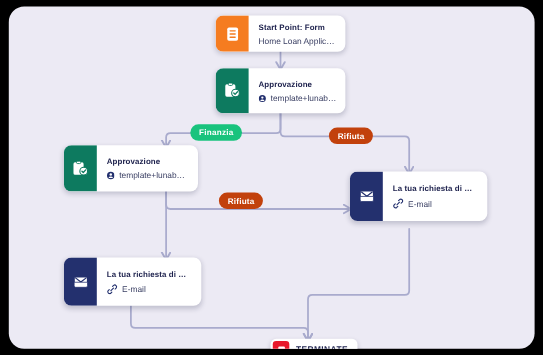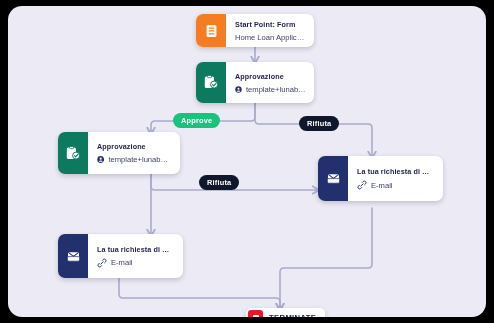--- a/index.html
+++ b/index.html
@@ -22,21 +22,21 @@
        font-size:7.6px;color:#3a3f63;white-space:nowrap;overflow:hidden;}
   .sub span.txt{overflow:hidden;text-overflow:ellipsis;}
   .ico-orange{background:#f57c20;}
   .ico-green{background:#0d7a5f;}
   .ico-navy{background:#23306e;}
 
   .pill{position:absolute;display:flex;align-items:center;justify-content:center;
         height:15px;padding:0 8px;border-radius:9px;color:#fff;
         font-size:7.4px;font-weight:bold;letter-spacing:.2px;white-space:nowrap;}
   .pill-green{background:#19c37d;}
-  .pill-red{background:#0f172a;}
+  .pill-red{background:#c2410c;}
 
   #terminate{position:absolute;display:flex;align-items:center;
              background:#fff;border-radius:5px;padding:2px 9px 2px 2px;gap:6px;
              box-shadow:0 2px 5px rgba(20,24,60,.22);}
   #terminate .stop{width:15px;height:15px;border-radius:3px;background:#e8182b;
                    display:flex;align-items:center;justify-content:center;}
   #terminate .stop i{display:block;width:6px;height:6px;background:#fff;border-radius:1px;}
   #terminate .lbl{font-size:7.6px;font-weight:bold;color:#1b1f4b;letter-spacing:.4px;}
 </style>
 </head>
@@ -164,21 +164,21 @@
         <svg width="10" height="10" viewBox="0 0 12 12" aria-hidden="true">
           <path d="M4.6,7.4 L7.4,4.6" stroke="#23306e" stroke-width="1.2" stroke-linecap="round" fill="none"></path>
           <path d="M6.4,2.9 L7.6,1.7 a2,2 0 0 1 2.8,2.8 L9.2,5.7" stroke="#23306e" stroke-width="1.2" stroke-linecap="round" fill="none"></path>
           <path d="M5.6,9.1 L4.4,10.3 a2,2 0 0 1 -2.8,-2.8 L2.8,6.3" stroke="#23306e" stroke-width="1.2" stroke-linecap="round" fill="none"></path>
         </svg>
         <span class="txt">E-mail</span>
       </div>
     </div>
   </div>
 
-  <div class="pill pill-green" style="left:165px;top:107px;">Approve</div>
+  <div class="pill pill-green" style="left:165px;top:107px;">Finanzia</div>
   <div class="pill pill-red" style="left:291px;top:110px;">Rifiuta</div>
   <div class="pill pill-red" style="left:191px;top:169px;">Rifiuta</div>
 
   <div id="terminate" style="left:238px;top:302px;">
     <div class="stop">
         <i></i>
       </div>
     <div class="lbl">TERMINATE</div>
   </div>
 

